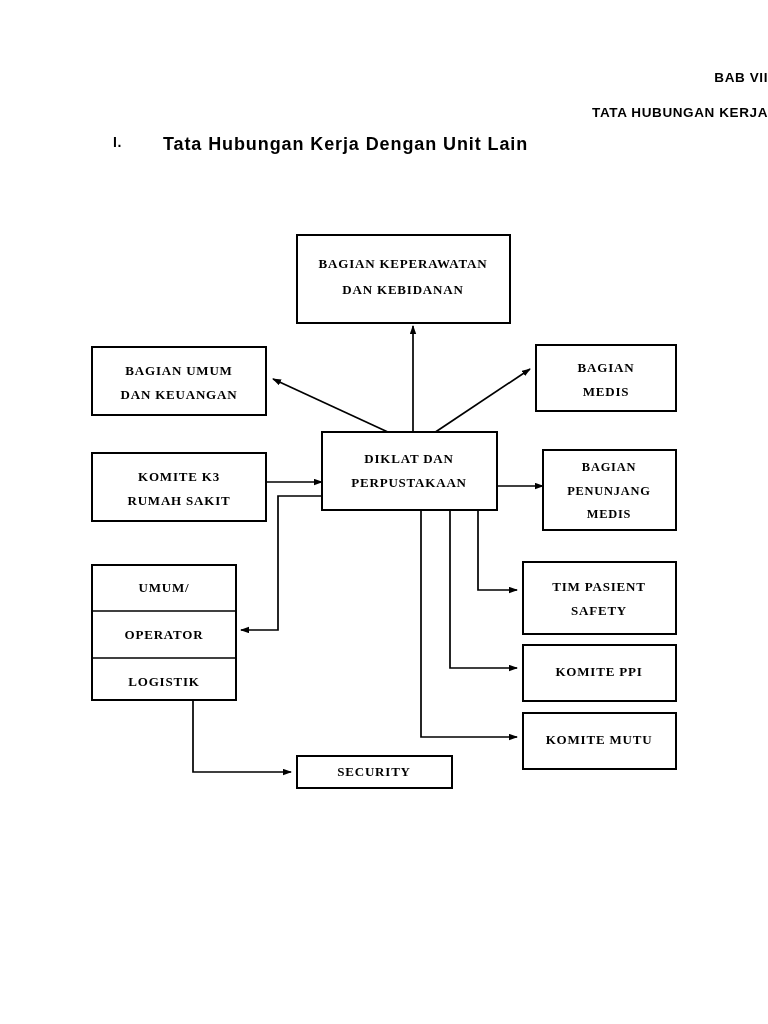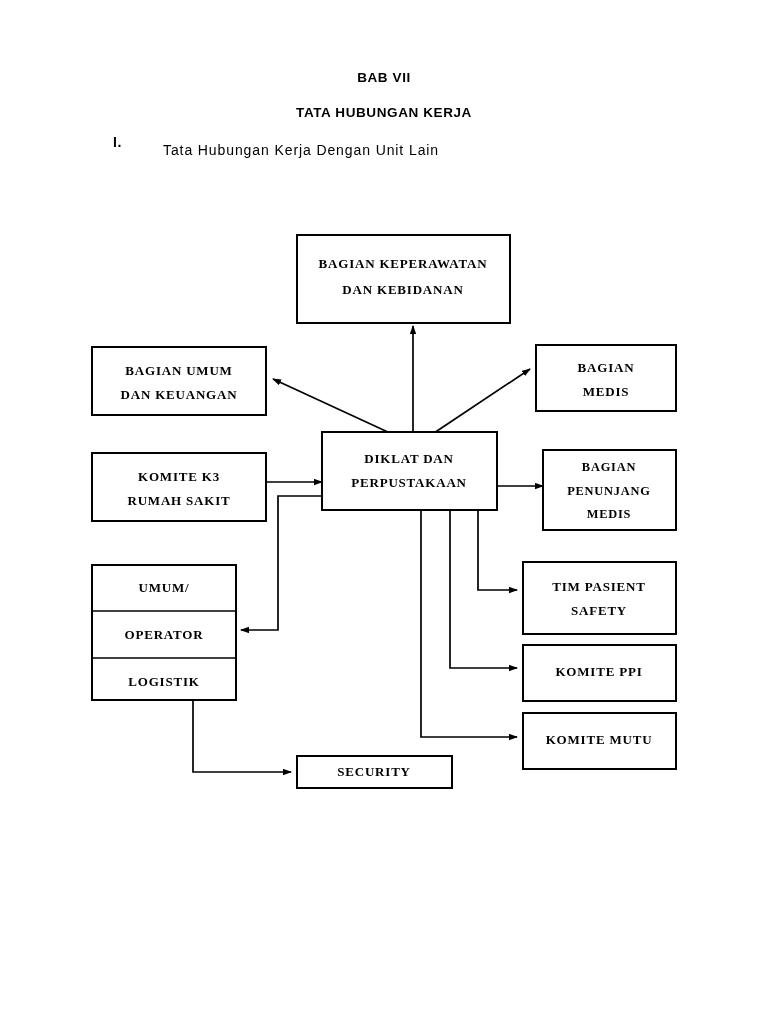--- a/index.html
+++ b/index.html
@@ -23,21 +23,21 @@
   }
 
   
   .doc-header {
     position: absolute;
     left: 0;
     top: 70px;
     width: 768px;
   }
   .hdr-line {
-    text-align: center;
+    text-align: right;
     font-family: "Liberation Sans", sans-serif;
     font-weight: bold;
     font-size: 13.5px;
     letter-spacing: 0.6px;
     color: #000;
   }
   .hdr-bab   { margin-bottom: 20px; }
   .hdr-tata  { margin-bottom: 12px; }
 
   .section-line {
@@ -52,25 +52,24 @@
     left: 113px;
     top: 0;
     font-weight: bold;
     font-size: 14px;
     letter-spacing: 0.5px;
   }
   .section-title {
     position: absolute;
     left: 163px;
     top: 0;
-    font-weight: normal;
-    font-size: 14px;
+    font-weight: bold;
+    font-size: 18px;
     letter-spacing: 0.9px;
     white-space: nowrap;
-    margin-top: 8px;
   }
 
   
   .diagram-wrap {
     position: absolute;
     left: 0;
     top: 0;
     width: 659px;
     height: 1024px;
   }

